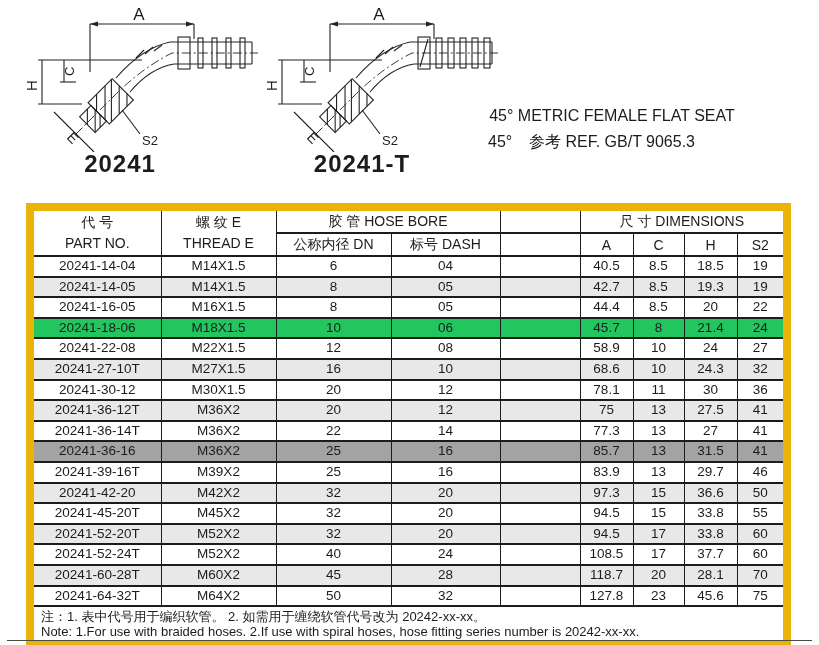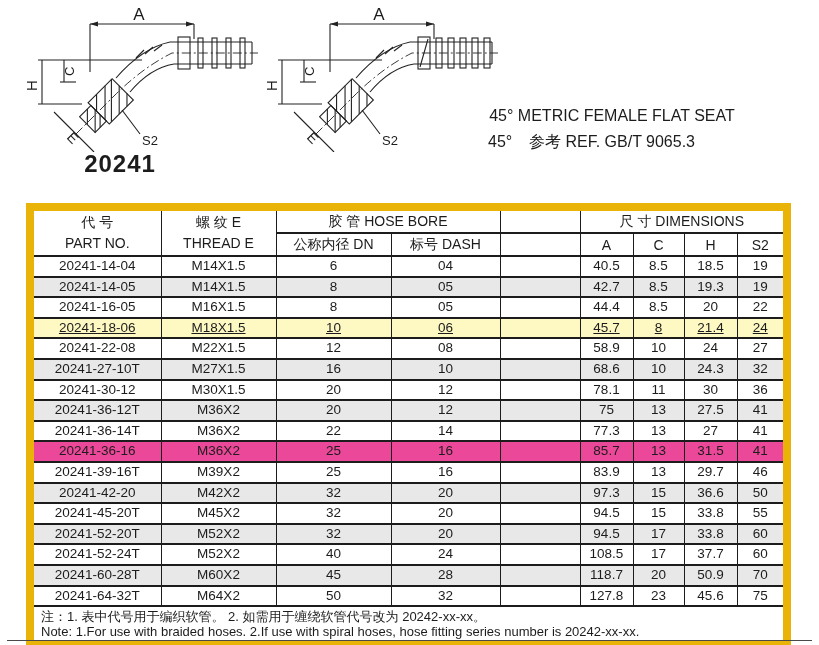--- a/index.html
+++ b/index.html
@@ -139,20 +139,21 @@
       <polygon points="66,18 74,15.5 74,20.5" fill="#222"></polygon>
       <polygon points="170,18 162,15.5 162,20.5" fill="#222"></polygon>
       <text x="115" y="14" font-size="17" text-anchor="middle">A</text>
       <text transform="translate(13,85) rotate(-90)" font-size="15">H</text>
       <text transform="translate(50,70) rotate(-90)" font-size="13">C</text>
       <text transform="translate(42,132) rotate(45)" font-size="14">E</text>
       <text x="118" y="139" font-size="13">S2</text>
       <text x="224" y="141" font-size="16">45°</text>
     </svg>
   </div>
+  <div class="caption" style="left:252px;width:220px;">20241-T</div>
 
   <div class="titles">
     <div class="t">45° METRIC FEMALE FLAT SEAT</div>
     <div class="t">参考 REF.  GB/T 9065.3</div>
   </div>
 
   <table class="spec">
     <colgroup>
       <col style="width:131px">
         <col style="width:115px">
@@ -215,21 +216,21 @@
           <td>20241-16-05</td>
           <td>M16X1.5</td>
           <td>8</td>
           <td>05</td>
           <td></td>
           <td>44.4</td>
           <td>8.5</td>
           <td>20</td>
           <td>22</td>
         </tr>
-        <tr style="background: #fef9c3; text-decoration: underline;">
+        <tr style="background: #22c55e;">
           <td>20241-18-06</td>
           <td>M18X1.5</td>
           <td>10</td>
           <td>06</td>
           <td></td>
           <td>45.7</td>
           <td>8</td>
           <td>21.4</td>
           <td>24</td>
         </tr>
@@ -281,21 +282,21 @@
           <td>20241-36-14T</td>
           <td>M36X2</td>
           <td>22</td>
           <td>14</td>
           <td></td>
           <td>77.3</td>
           <td>13</td>
           <td>27</td>
           <td>41</td>
         </tr>
-        <tr style="background: #ec4899;">
+        <tr style="background: #a3a3a3;">
           <td>20241-36-16</td>
           <td>M36X2</td>
           <td>25</td>
           <td>16</td>
           <td></td>
           <td>85.7</td>
           <td>13</td>
           <td>31.5</td>
           <td>41</td>
         </tr>
@@ -355,21 +356,21 @@
           <td>60</td>
         </tr>
         <tr style="background: rgb(232, 232, 232);">
           <td>20241-60-28T</td>
           <td>M60X2</td>
           <td>45</td>
           <td>28</td>
           <td></td>
           <td>118.7</td>
           <td>20</td>
-          <td>50.9</td>
+          <td>28.1</td>
           <td>70</td>
         </tr>
         <tr>
           <td>20241-64-32T</td>
           <td>M64X2</td>
           <td>50</td>
           <td>32</td>
           <td></td>
           <td>127.8</td>
           <td>23</td>

